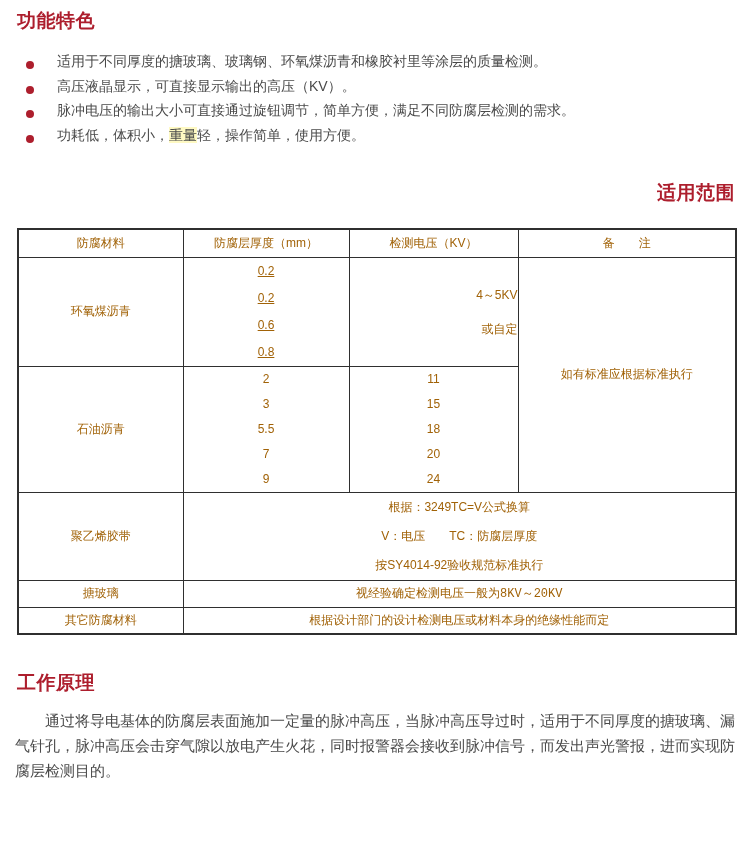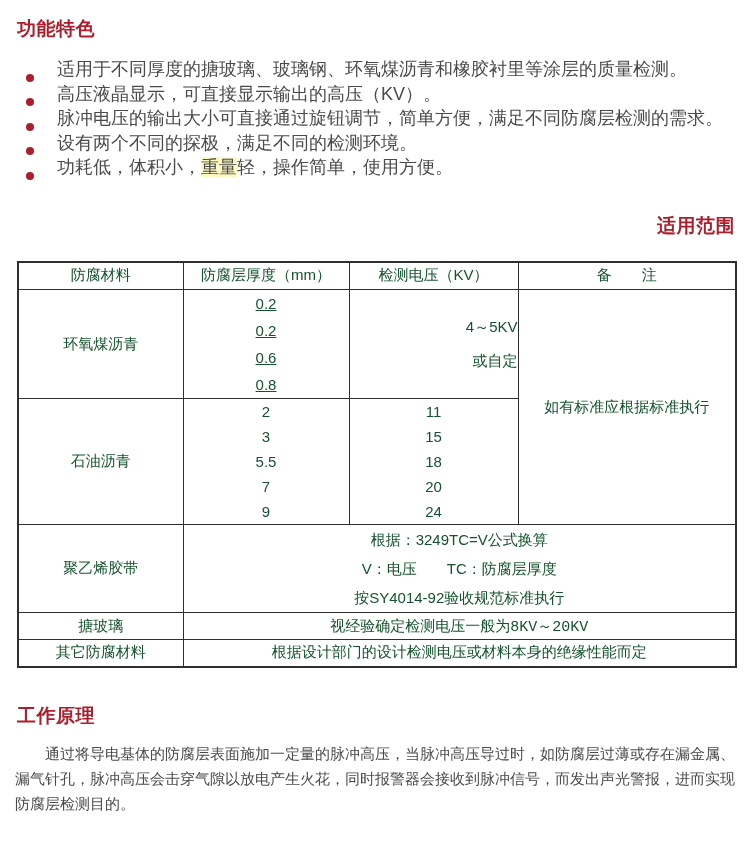--- a/index.html
+++ b/index.html
@@ -1,55 +1,55 @@
 <!DOCTYPE html>
 <html><head>
 <meta charset="utf-8">
 <style>
   html,body { margin:0; padding:0; background:#ffffff; }
   .page {
     width:750px; height:841px;
     box-sizing:border-box;
-    padding:12px 15px 0 15px;
+    padding:4px 15px 0 15px;
     background:#ffffff;
     font-family:"Liberation Sans","DejaVu Sans",sans-serif;
     color:#4a4a4a;
     overflow:hidden;
   }
   .section-heading {
     margin:0; padding:0;
     font-size:19px; font-weight:700;
     color:#ad1e2d;
     letter-spacing:0.5px;
     font-family:"Liberation Sans","DejaVu Sans",sans-serif;
   }
   .features-heading { margin:4px 0 15px 2px; }
 
   ul.features { list-style:none; margin:0 0 0 11px; padding:0; }
   ul.features li {
-    display:flex; align-items:flex-end;
-    font-size:18px; line-height:24.5px; color:#4a4a4a;
+    display:flex; align-items:center;
+    font-size:14px; line-height:24.5px; color:#4a4a4a;
   }
   .bullet {
     flex:none; width:8px; height:8px; border-radius:50%;
     background:#ad1e2d; margin:8px 23px 0 0;
   }
   .hl { background:#fef9c3; }
 
   .applications-heading { margin:33px 0 0 2px;text-align:right; }
 
   table.app-table {
     border-collapse:collapse;
     table-layout:fixed;
     width:718px;
     margin:22px 0 0 2px;
     border:2px solid #2f2f2f;
     text-align:center;
-    color:#14532d;
-    font-size:15px;
+    color:#a16207;
+    font-size:12px;
   }
   table.app-table th, table.app-table td {
     border:1px solid #2f2f2f;
     font-weight:normal;
     padding:0;
     vertical-align:middle;
   }
   tr.r-head  { height:28px; }
   tr.r1      { height:107px; }
   tr.r2      { height:125px; }
@@ -82,24 +82,20 @@
       <span class="bullet"></span>
       <span>适用于不同厚度的搪玻璃、玻璃钢、环氧煤沥青和橡胶衬里等涂层的质量检测。</span>
     </li>
     <li>
       <span class="bullet"></span>
       <span>高压液晶显示，可直接显示输出的高压（KV）。</span>
     </li>
     <li>
       <span class="bullet"></span>
       <span>脉冲电压的输出大小可直接通过旋钮调节，简单方便，满足不同防腐层检测的需求。</span>
-    </li>
-    <li>
-      <span class="bullet"></span>
-      <span>设有两个不同的探极，满足不同的检测环境。</span>
     </li>
     <li>
       <span class="bullet"></span>
       <span><span>功耗低，体积小，</span><span class="hl">重量</span><span>轻，操作简单，使用方便。</span></span>
     </li>
   </ul>
 
   <h2 class="section-heading applications-heading">适用范围</h2>
 
   <table class="app-table">
@@ -160,15 +156,15 @@
       <td colspan="3">视经验确定检测电压一般为8KV～20KV</td>
     </tr>
     <tr class="r5">
       <td>其它防腐材料</td>
       <td colspan="3">根据设计部门的设计检测电压或材料本身的绝缘性能而定</td>
     </tr>
   </tbody>
     </table>
 
   <h2 class="section-heading principle-heading">工作原理</h2>
-  <p class="principle-text">通过将导电基体的防腐层表面施加一定量的脉冲高压，当脉冲高压导过时，如防腐层过薄或存在漏金属、漏气针孔，脉冲高压会击穿气隙以放电产生火花，同时报警器会接收到脉冲信号，而发出声光警报，进而实现防腐层检测目的。</p>
+  <p class="principle-text">通过将导电基体的防腐层表面施加一定量的脉冲高压，当脉冲高压导过时，适用于不同厚度的搪玻璃、漏气针孔，脉冲高压会击穿气隙以放电产生火花，同时报警器会接收到脉冲信号，而发出声光警报，进而实现防腐层检测目的。</p>
 
 </div>
 
 </body></html>

